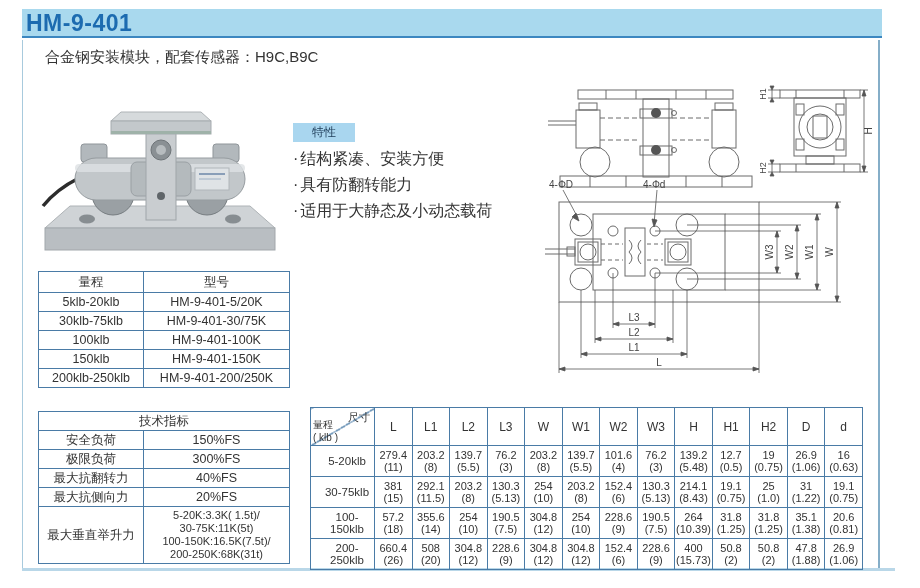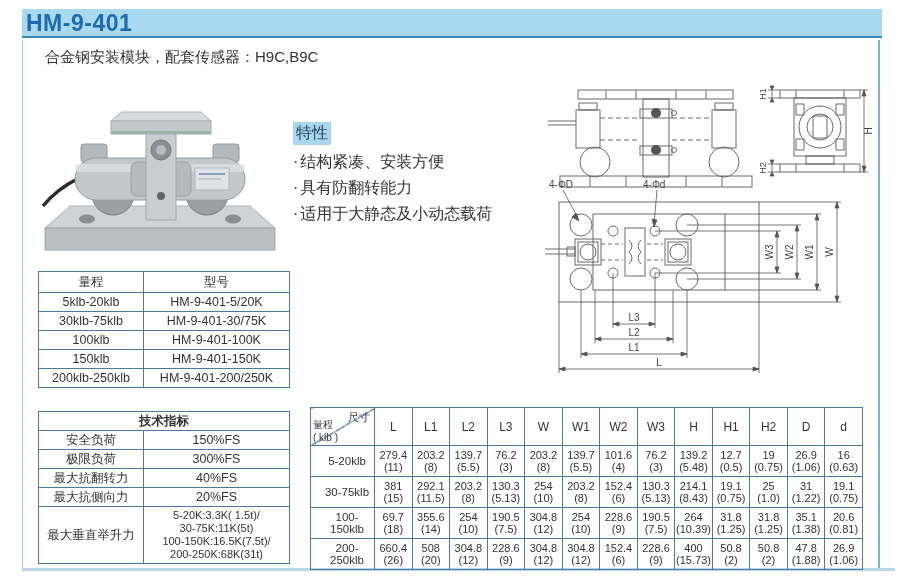--- a/index.html
+++ b/index.html
@@ -14,37 +14,37 @@
 
   
   #banner{left:22px;top:9px;width:860px;height:29px;background:#a9d9ee;border-bottom:2px solid #3c87c0;}
   #page-title{left:26px;top:10px;font-size:23px;font-weight:bold;color:#1c6bb0;letter-spacing:.5px;text-align:center;}
   #content-frame{left:22px;top:40px;width:858px;height:528px;border-left:1px solid #a8cadd;border-right:2px solid #85aec8;background:#fff;}
   #bottom-line{left:22px;top:568px;width:873px;height:3px;background:#b9d7e8;}
   #subtitle{left:45px;top:48px;font-size:15px;color:#333;}
 
   
   #features{left:293px;top:122px;width:240px;}
-  #features-heading{display:inline-block;font-size:16px;color:#23425e;background:#a9d6ef;padding:1px 3px;}
+  #features-heading{display:inline-block;font-size:12px;color:#23425e;background:#a9d6ef;padding:1px 19px;}
   .feature-item{font-size:16px;color:#333;line-height:26px;white-space:nowrap;}
   .feature-item .bullet{margin-right:2px;}
 
   
   table{border-collapse:collapse;table-layout:fixed;}
   th,td{border:1px solid var(--tb);text-align:center;vertical-align:middle;color:#333;font-weight:normal;padding:0;}
 
   
   #range-table{left:38px;top:271px;width:252px;font-size:12.5px;}
   #range-table th{height:21px;}
   #range-table td{height:19px;}
   #range-table col.c0{width:105px;}
 
   
   #spec-table{left:38px;top:411px;width:252px;font-size:12.5px;}
-  #spec-table th{height:19px;font-weight:bold;}
+  #spec-table th{height:19px;}
   #spec-table td{height:19px;}
   #spec-table col.c0{width:105px;}
   #spec-table td.multi{padding:2px 0;}
   #spec-table td.multi div{font-size:11px;line-height:13px;}
 
   
   #dim-table{left:310px;top:407px;width:553px;font-size:11px;}
   #dim-table col.c0{width:64px;}
   #dim-table thead th{height:38px;font-size:12px;}
   #dim-table tbody tr{height:31px;}
@@ -502,21 +502,21 @@
           <div>(1.22)</div>
         </td>
         <td>
           <div>19.1</div>
           <div>(0.75)</div>
         </td>
       </tr>
       <tr>
         <th>100-150klb</th>
         <td>
-          <div>69.7</div>
+          <div>57.2</div>
           <div>(18)</div>
         </td>
         <td>
           <div>355.6</div>
           <div>(14)</div>
         </td>
         <td>
           <div>254</div>
           <div>(10)</div>
         </td>

